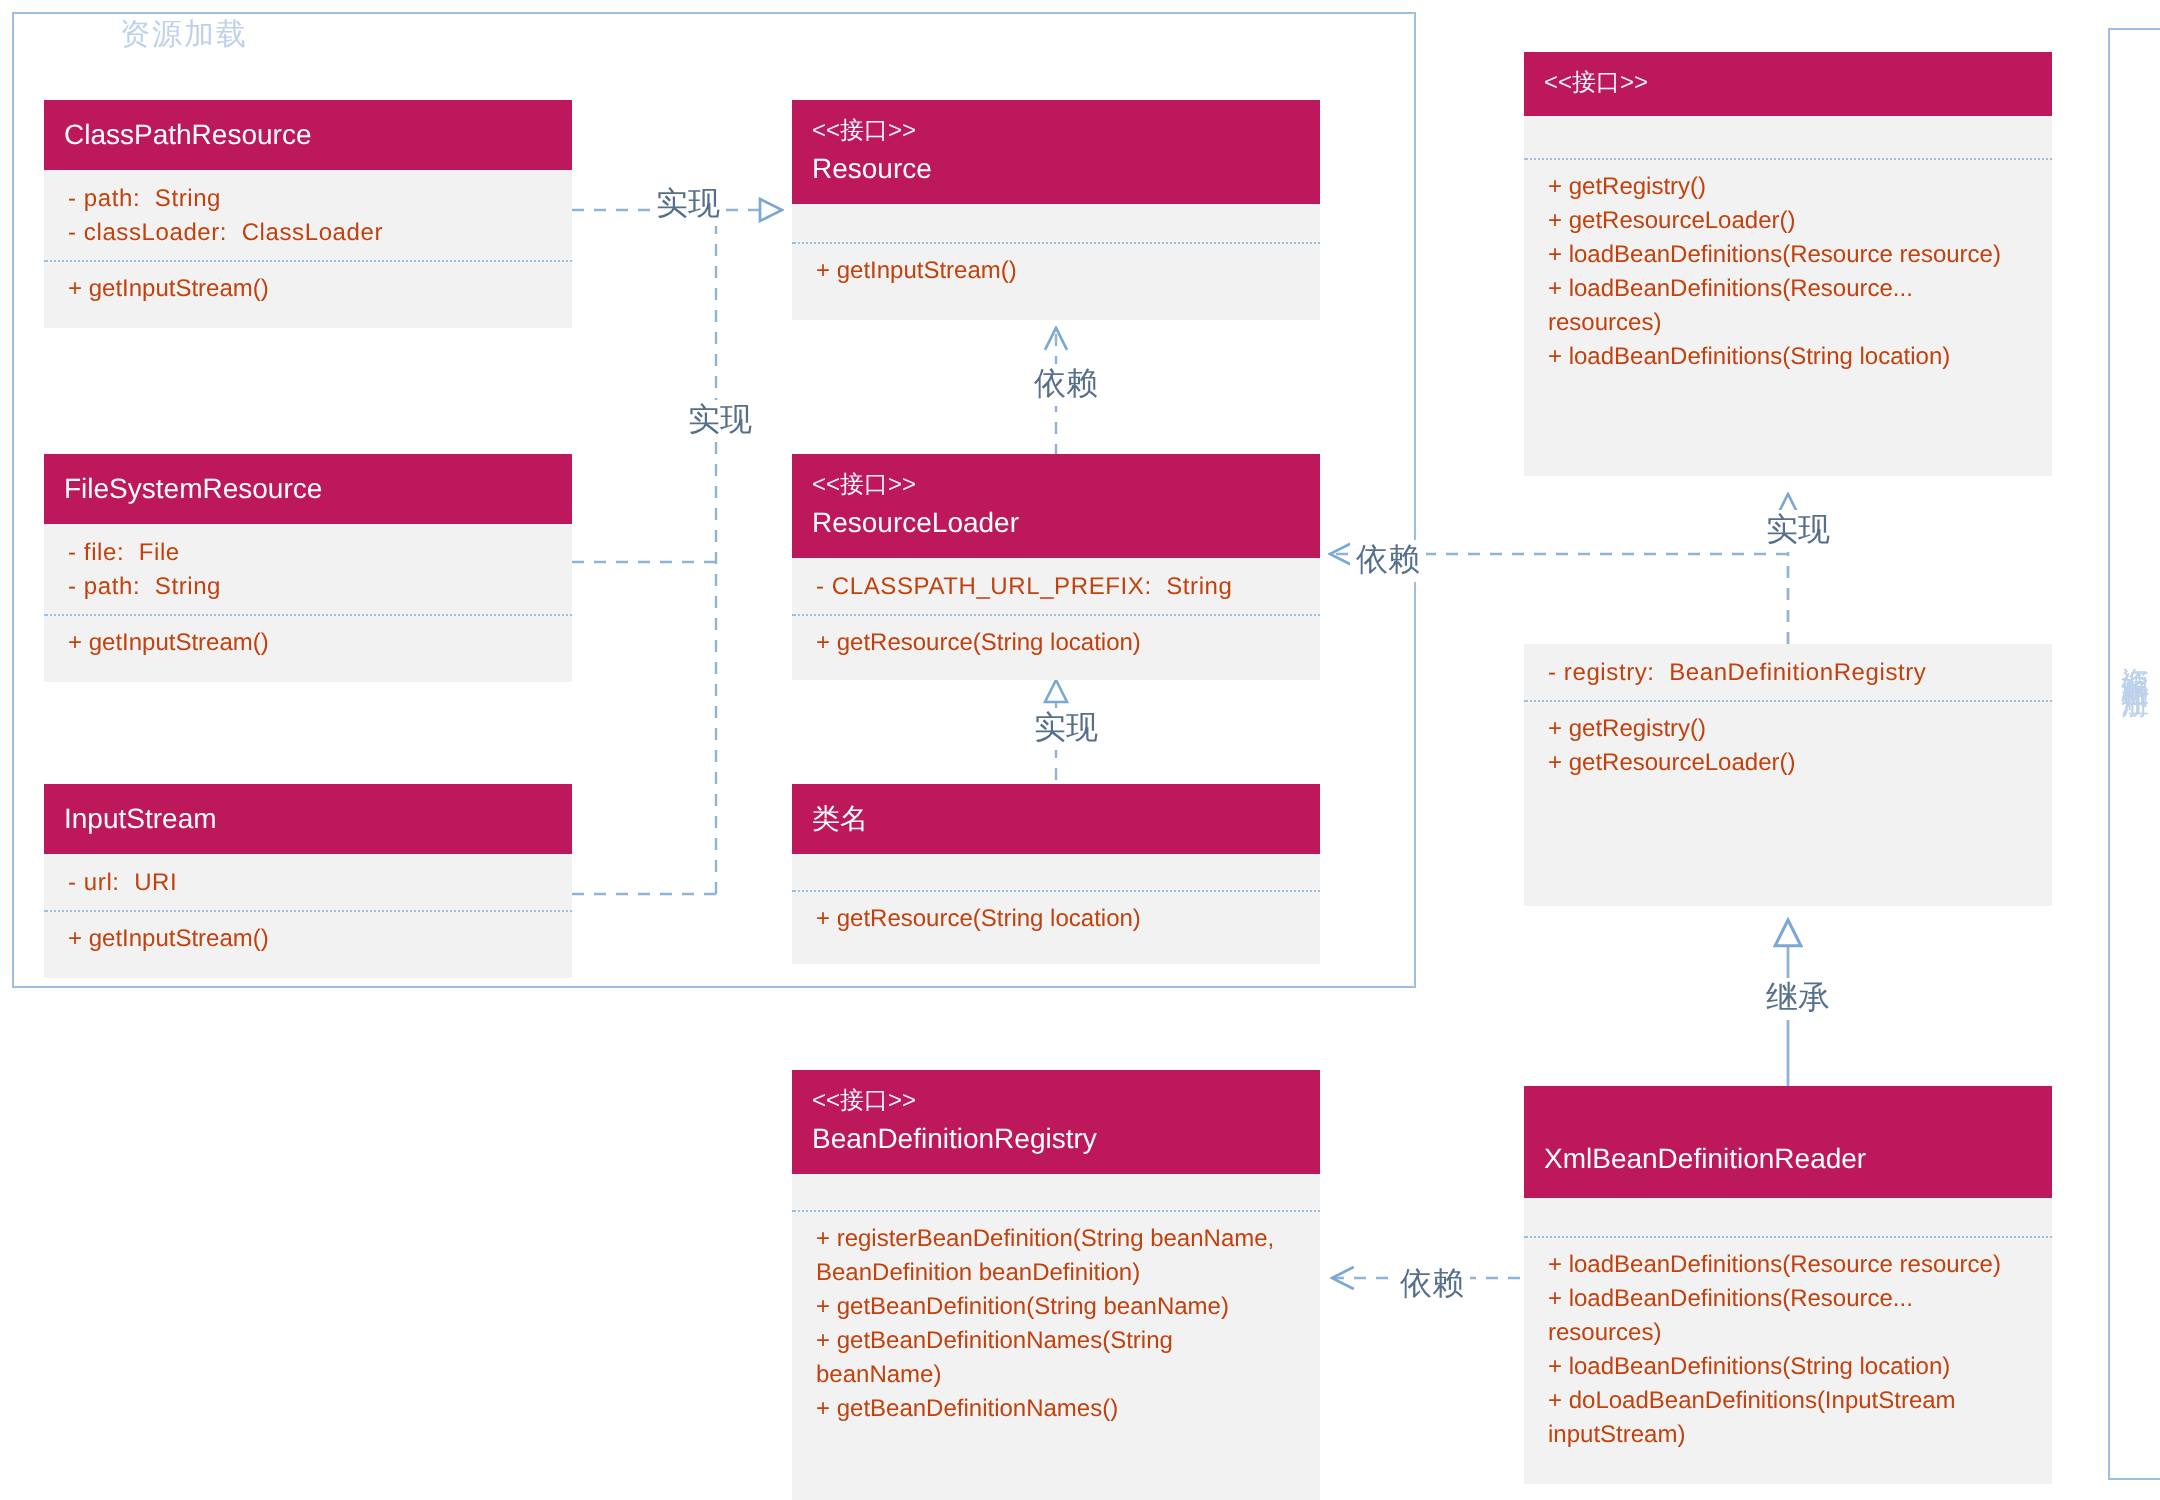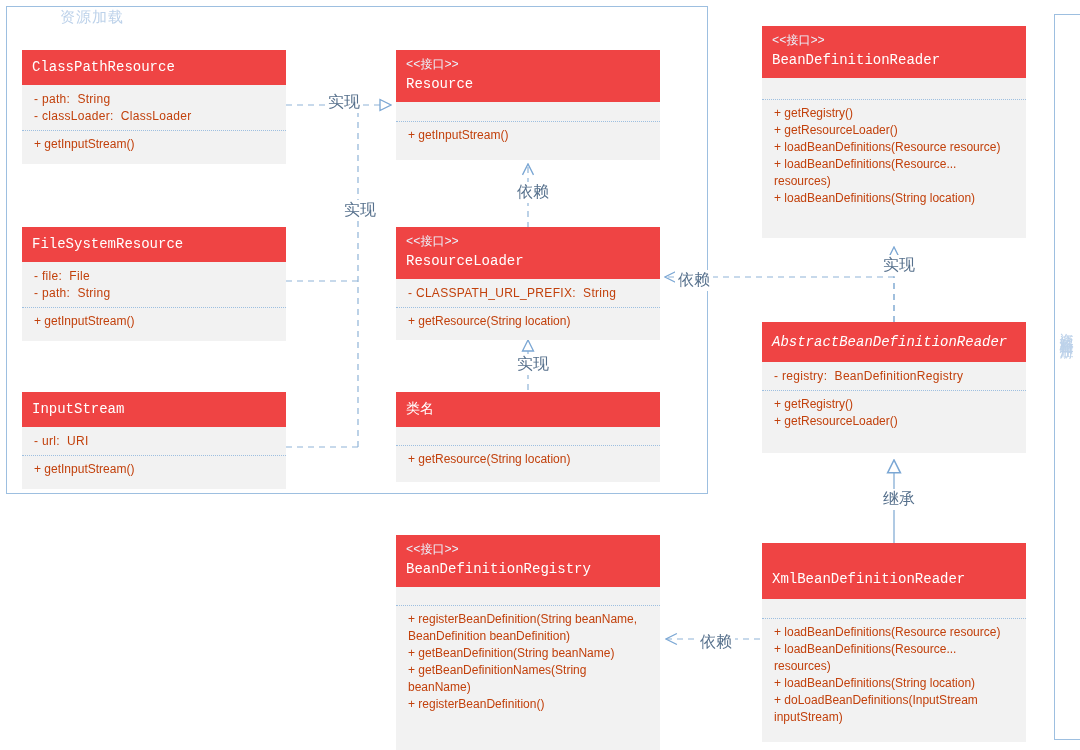--- a/index.html
+++ b/index.html
@@ -39,25 +39,25 @@
     white-space:nowrap;
   }
 
   
   .uml{
     position:absolute;
     box-sizing:border-box;
     background:#f2f2f2;
   }
   .uml .head{
-    background:#ef4444;
+    background:#be185d;
     color:#ffffff;
     padding:7px 10px 8px 10px;
     box-sizing:border-box;
-    font-family:Liberation Mono, monospace;
+    font-family:Liberation Sans, sans-serif;
   }
   .uml .stereo{
     font-size:12px;
     line-height:17px;
     color:#eaf2fb;
     display:block;
   }
   .uml .cname{
     font-size:14px;
     line-height:20px;
@@ -214,43 +214,39 @@
   <div class="uml" style="left:396px;top:535px;width:264px;height:215px;">
     <div class="head">
       <span class="stereo">&lt;&lt;接口&gt;&gt;</span>
       <span class="cname">BeanDefinitionRegistry</span>
     </div>
     <div class="attrs empty" style="min-height:18px;"></div>
     <div class="ops">
       <div class="row">+ registerBeanDefinition(String beanName, BeanDefinition beanDefinition)</div>
       <div class="row">+ getBeanDefinition(String beanName)</div>
       <div class="row">+ getBeanDefinitionNames(String beanName)</div>
-      <div class="row">+ registerBeanDefinition()</div>
+      <div class="row">+ getBeanDefinitionNames()</div>
     </div>
   </div>
 
   <div class="uml" style="left:762px;top:26px;width:264px;height:212px;">
     <div class="head">
       <span class="stereo">&lt;&lt;接口&gt;&gt;</span>
-      <span class="cname">BeanDefinitionReader</span>
     </div>
     <div class="attrs empty" style="min-height:22px;"></div>
     <div class="ops">
       <div class="row">+ getRegistry()</div>
       <div class="row">+ getResourceLoader()</div>
       <div class="row">+ loadBeanDefinitions(Resource resource)</div>
       <div class="row">+ loadBeanDefinitions(Resource... resources)</div>
       <div class="row">+ loadBeanDefinitions(String location)</div>
     </div>
   </div>
 
   <div class="uml" style="left:762px;top:322px;width:264px;height:131px;">
-    <div class="head" style="padding-top:10px;padding-bottom:10px;">
-      <span class="cname abstract">AbstractBeanDefinitionReader</span>
-    </div>
     <div class="attrs">
       <div class="row">- registry:  BeanDefinitionRegistry</div>
     </div>
     <div class="ops">
       <div class="row">+ getRegistry()</div>
       <div class="row">+ getResourceLoader()</div>
     </div>
   </div>
 
   <div class="uml" style="left:762px;top:543px;width:264px;height:199px;">

